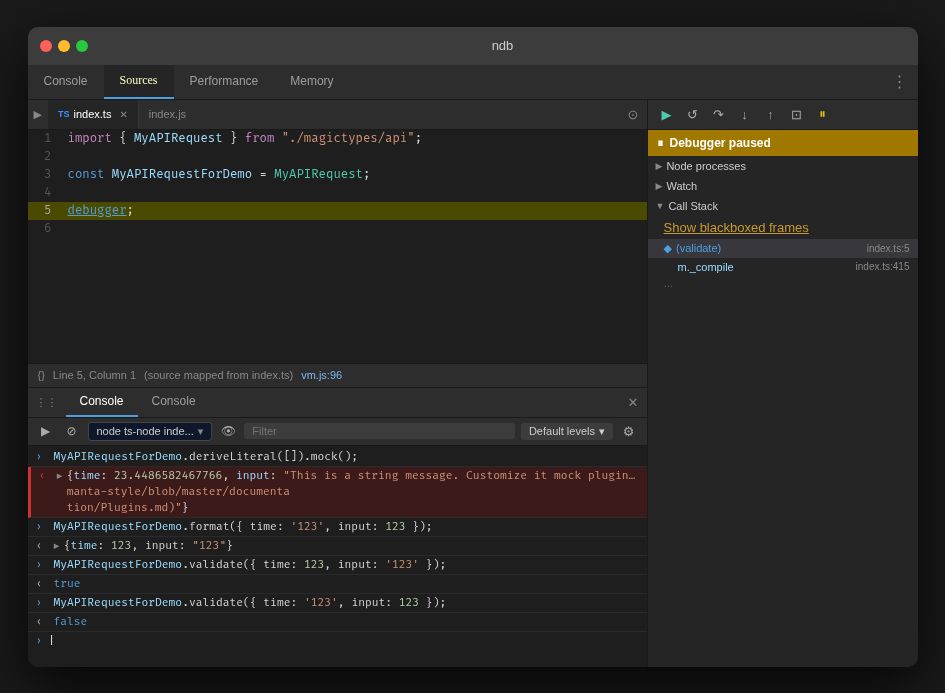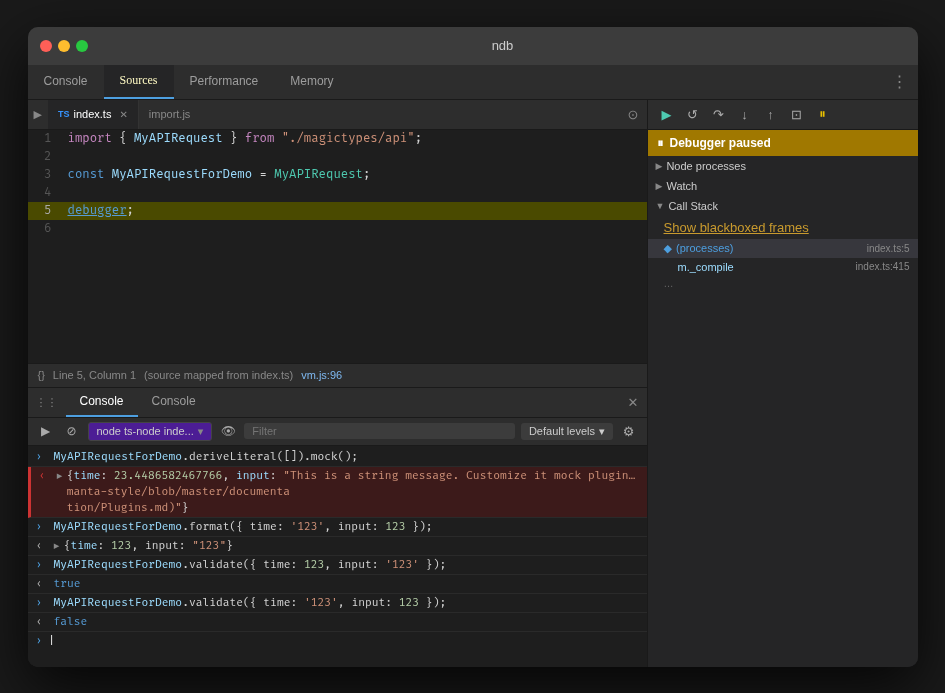--- a/index.html
+++ b/index.html
@@ -328,21 +328,21 @@
       width: 20px;
       height: 20px;
       display: flex;
       align-items: center;
       justify-content: center;
       color: #aaa;
       font-size: 12px;
       cursor: pointer;
     }
     .node-command {
-      background: #4c1d95;
+      background: #0f172a;
       border: 1px solid #444;
       border-radius: 3px;
       padding: 2px 8px;
       color: #ccc;
       font-size: 11px;
       display: flex;
       gap: 4px;
     }
     .filter-input {
       flex: 1;
@@ -447,21 +447,21 @@
     <div class="left-panel">
 
       <div class="file-tabs">
         <div class="file-tab-nav">▶</div>
         <div class="file-tab active">
           <span style="color:#3794ff;font-size:9px;font-weight:bold;">TS</span>
           <span>index.ts</span>
           <span class="close-x">✕</span>
         </div>
         <div class="file-tab-inactive">
-          <span>import.js</span>
+          <span>index.js</span>
         </div>
         <div class="file-tabs-right">
           <span style="font-size:13px;">⊙</span>
         </div>
       </div>
 
       <div class="code-editor">
 
         <div class="code-line">
           <span class="line-num">1</span>
@@ -613,21 +613,21 @@
         <div class="call-stack-header">
           <span style="color:#888;font-size:9px;">▼</span>
           <span>Call Stack</span>
         </div>
 
         <div class="blackboxed-frames">Show blackboxed frames</div>
 
         <div class="call-stack-item active">
           <div style="display:flex;align-items:center;">
             <span class="active-indicator">◆</span>
-            <span class="call-stack-name active-item">(processes)</span>
+            <span class="call-stack-name active-item">(validate)</span>
           </div>
           <span class="call-stack-loc">index.ts:5</span>
         </div>
         <div class="call-stack-item">
           <div style="display:flex;align-items:center;">
             <span style="width:14px;"></span>
             <span class="call-stack-name">m._compile</span>
           </div>
           <span class="call-stack-loc">index.ts:415</span>
         </div>

